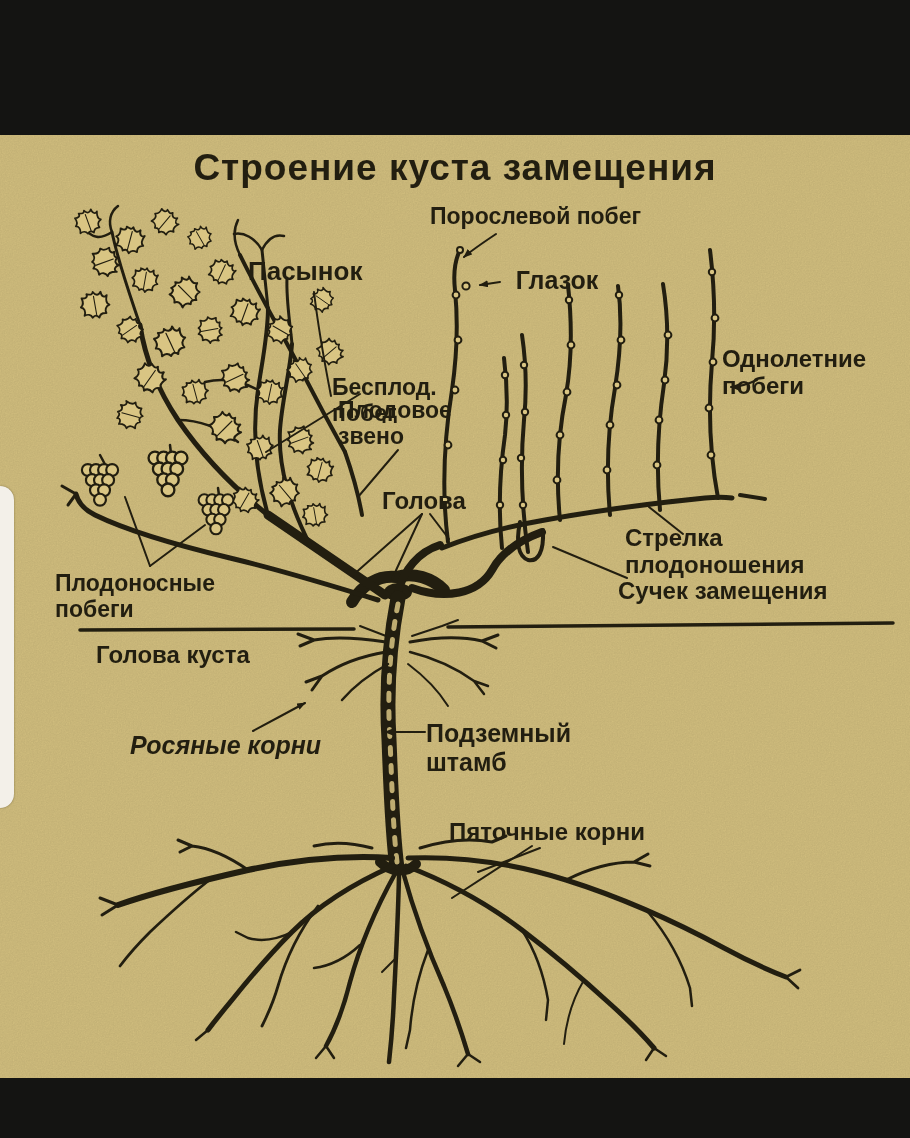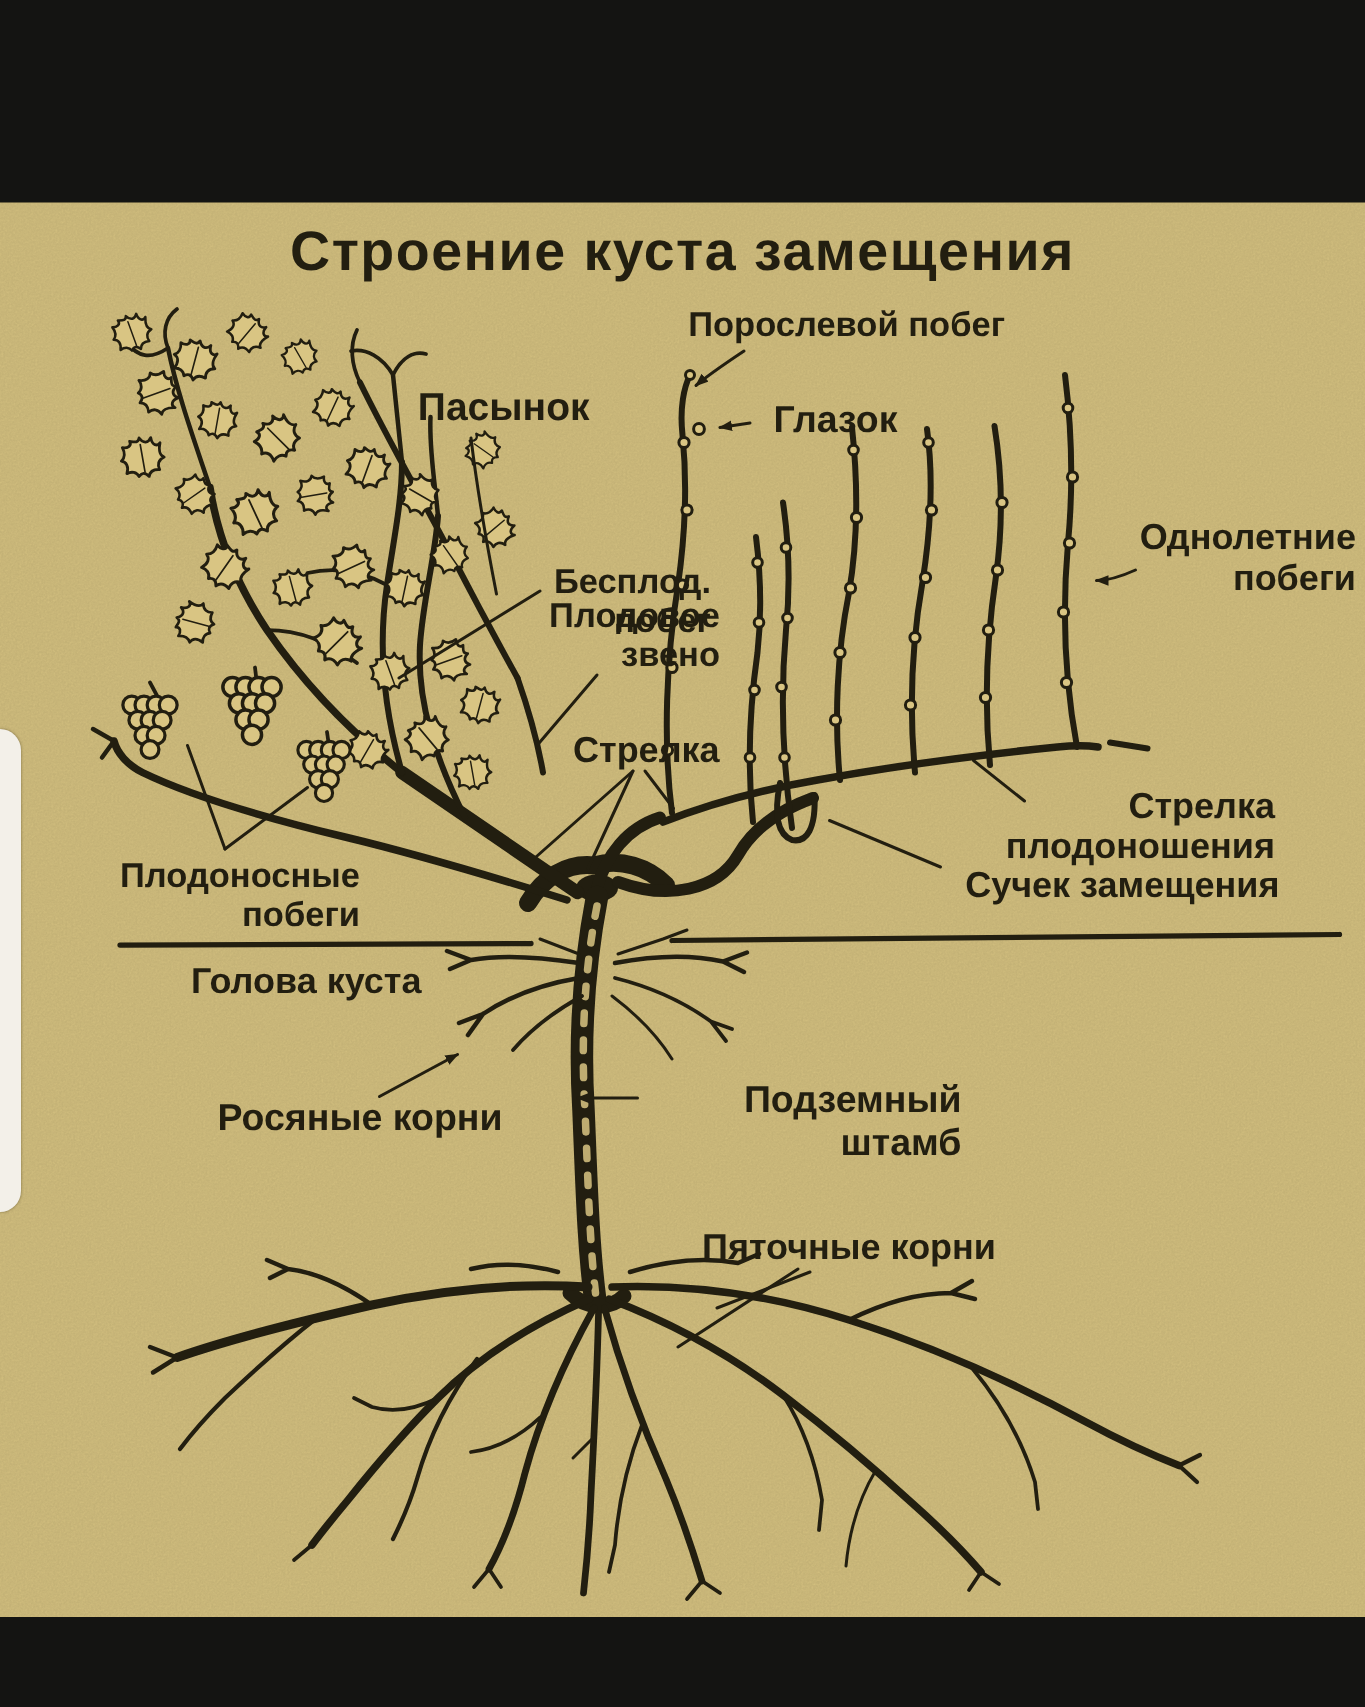--- a/index.html
+++ b/index.html
@@ -11,21 +11,21 @@
   html,body{margin:0;padding:0;background:#000;}
   .stage{position:relative;width:910px;height:1138px;margin:0 auto;overflow:hidden;
          font-family:"Liberation Sans","DejaVu Sans",sans-serif;}
   .bar{position:absolute;left:0;width:910px;background:var(--bar);}
   .bar.top{top:0;height:135px;}
   .bar.bottom{top:1078px;height:60px;}
   .canvas{position:absolute;left:0;top:135px;width:910px;height:943px;background:var(--bg);}
   .canvas svg{position:absolute;left:0;top:0;}
   .ttl{position:absolute;left:0;right:0;top:12px;text-align:center;
        font-size:37px;font-weight:bold;color:var(--ink);letter-spacing:1px;}
-  .lbl{position:absolute;font-weight:bold;color:var(--ink);text-align:right;line-height:1.14;}
+  .lbl{position:absolute;font-weight:bold;color:var(--ink);text-align:left;line-height:1.14;}
   .side-pill{position:absolute;left:0;top:351px;width:14px;height:322px;background:var(--panel);
              border-radius:0 14px 14px 0;box-shadow:0 0 2px rgba(60,50,20,.55);}
 </style>
 </head>
 <body>
 
 <div class="stage">
   <div class="bar top"></div>
 
   <div class="canvas">
@@ -255,26 +255,26 @@
     </svg>
 
     <div class="ttl">Строение куста замещения</div>
 
     <div class="lbl" style="left:430px;top:68px;width:240px;font-size:23px;">Порослевой побег</div>
     <div class="lbl" style="left:248px;top:122px;width:145px;font-size:26px;">Пасынок</div>
     <div class="lbl" style="left:497px;top:131px;width:120px;font-size:25px;text-align:center;">Глазок</div>
     <div class="lbl" style="left:332px;top:191px;width:142px;font-size:23px;margin-top:48px;">Бесплод. побег</div>
     <div class="lbl" style="left:338px;top:262px;width:142px;font-size:23px;">Плодовое звено</div>
     <div class="lbl" style="left:722px;top:210px;width:182px;font-size:24px;">Однолетние побеги</div>
-    <div class="lbl" style="left:382px;top:352px;width:95px;font-size:24px;">Стрелка</div>
+    <div class="lbl" style="left:382px;top:352px;width:95px;font-size:24px;">Голова</div>
     <div class="lbl" style="left:625px;top:389px;width:225px;font-size:24px;">Стрелка плодоношения</div>
     <div class="lbl" style="left:618px;top:442px;width:235px;font-size:24px;">Сучек замещения</div>
     <div class="lbl" style="left:55px;top:435px;width:185px;font-size:23px;">Плодоносные побеги</div>
     <div class="lbl" style="left:96px;top:506px;width:185px;font-size:24px;">Голова куста</div>
-    <div class="lbl" style="left:130px;top:596px;width:205px;font-size:25px;">Росяные корни</div>
+    <div class="lbl" style="left:130px;top:596px;width:205px;font-size:25px;font-style:italic;">Росяные корни</div>
     <div class="lbl" style="left:449px;top:683px;width:215px;font-size:24px;">Пяточные корни</div>
     <div class="lbl" style="left:426px;top:584px;width:215px;font-size:25px;">Подземный штамб</div>
 
     <div class="side-pill"></div>
   </div>
 
   <div class="bar bottom"></div>
 </div>
 
 </body></html>

